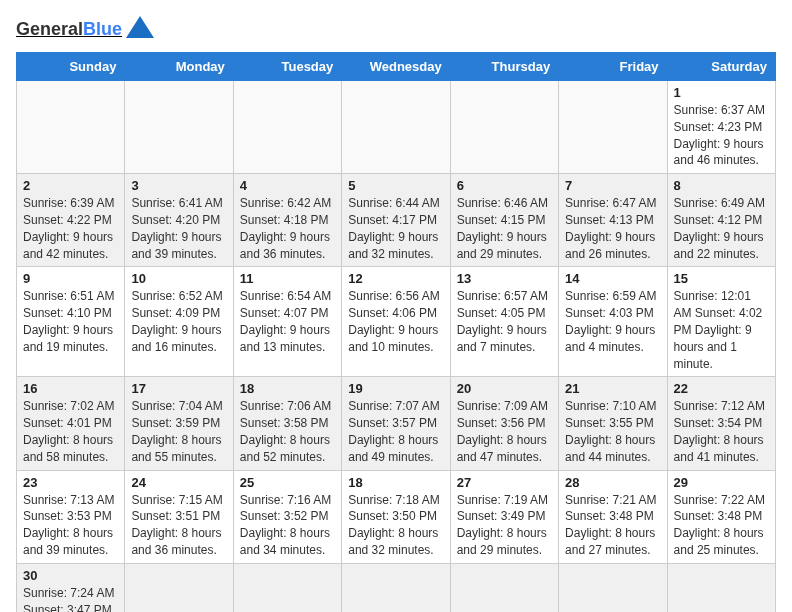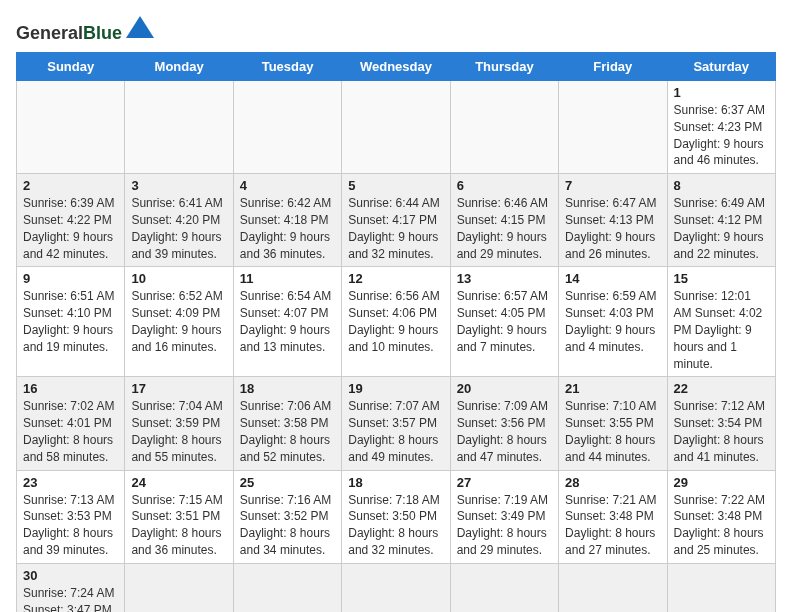--- a/index.html
+++ b/index.html
@@ -40,21 +40,21 @@
       color: #444;
     }
     .calendar {
       width: 100%;
       border-collapse: collapse;
       border: 1px solid #ccc;
     }
     .calendar th {
       background-color: #2a7dd4;
       color: #fff;
-      text-align: center;
+      text-align: right;
       padding: 6px 8px;
       font-size: 13px;
       font-weight: bold;
       border: 1px solid #2a7dd4;
     }
     .calendar td {
       border: 1px solid #ccc;
       vertical-align: top;
       padding: 4px 6px;
       width: calc(100% / 7);
@@ -79,23 +79,23 @@
     .row-shaded td {
       background: #f0f0f0;
     }
   </style>
 </head>
 <body>
 
 <div class="header-area">
   <div class="logo">
     <div style="display:flex; flex-direction:column; align-items:flex-start;">
-      <div style="display:flex; align-items:flex-end;">
+      <div style="display:flex; align-items:center;text-decoration:underline;">
         <span class="logo-text">General</span>
-        <span class="logo-text" style="color:#14532d;">Blue</span>
+        <span class="logo-text" style="color:#3b82f6;">Blue</span>
         <div style="margin-left:4px; margin-top:0px;">
           <svg width="28" height="22" viewBox="0 0 28 22">
             <polygon points="14,0 28,22 0,22" fill="#1a6fc4"></polygon>
           </svg>
         </div>
       </div>
     </div>
   </div>
   <div class="title-area">
     <div class="main-title"></div>

